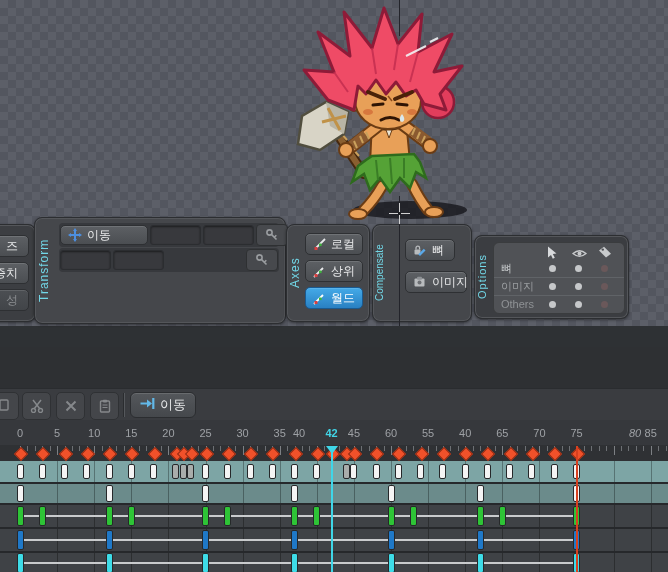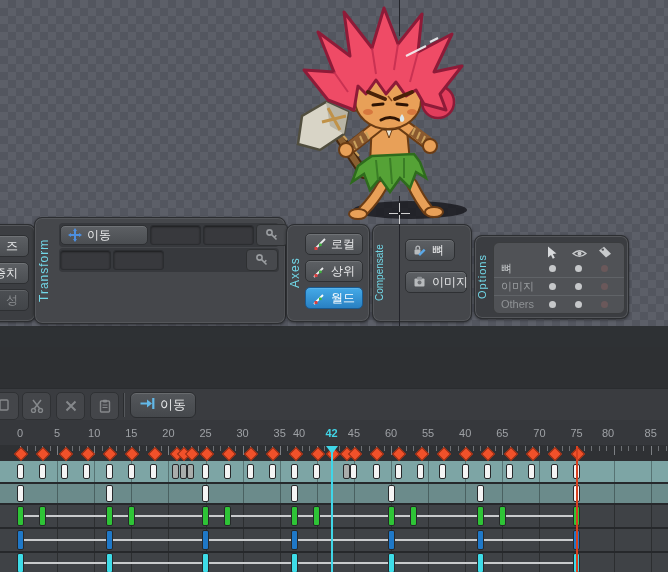--- a/index.html
+++ b/index.html
@@ -378,21 +378,21 @@
       <div class="ruler-num" style="left: 232.6px;">30</div>
       <div class="ruler-num" style="left: 269.7px;">35</div>
       <div class="ruler-num" style="left: 289px;">40</div>
       <div class="ruler-num" style="left: 343.9px;">45</div>
       <div class="ruler-num" style="left: 381px;">60</div>
       <div class="ruler-num" style="left: 418.1px;">55</div>
       <div class="ruler-num" style="left: 455.2px;">40</div>
       <div class="ruler-num" style="left: 492.3px;">65</div>
       <div class="ruler-num" style="left: 529.4px;">70</div>
       <div class="ruler-num" style="left: 566.5px;">75</div>
-      <div class="ruler-num" style="left: 598px;">80</div>
+      <div class="ruler-num" style="left: 625px; font-style: italic;">80</div>
       <div class="ruler-num" style="left: 640.7px;">85</div>
       <div class="ruler-cur" style="left: 321.64px;">42</div>
     </div>
   <div class="tickstrip">
       <div class="tick big" style="left: 20px;"></div>
       <div class="tick" style="left: 27.42px;"></div>
       <div class="tick" style="left: 34.84px;"></div>
       <div class="tick" style="left: 42.26px;"></div>
       <div class="tick" style="left: 49.68px;"></div>
       <div class="tick big" style="left: 57.1px;"></div>

